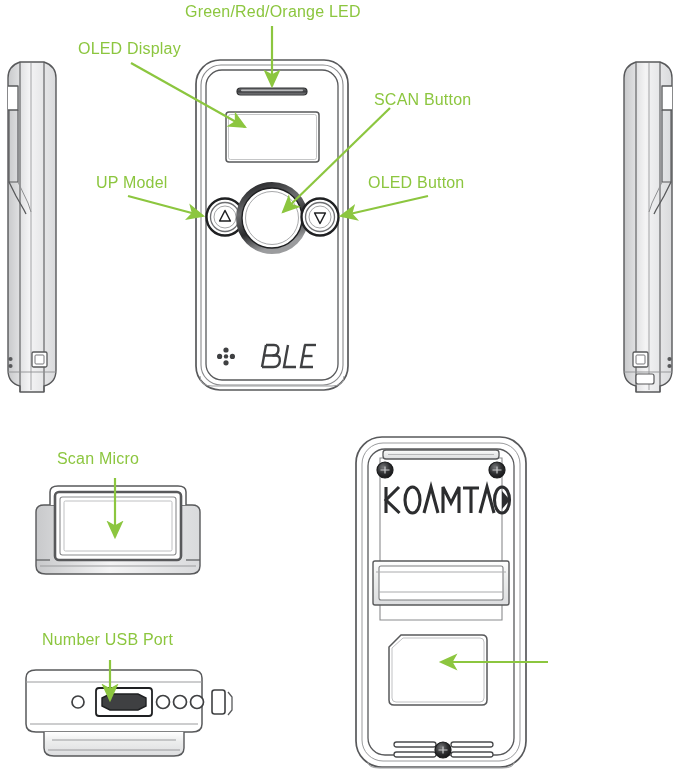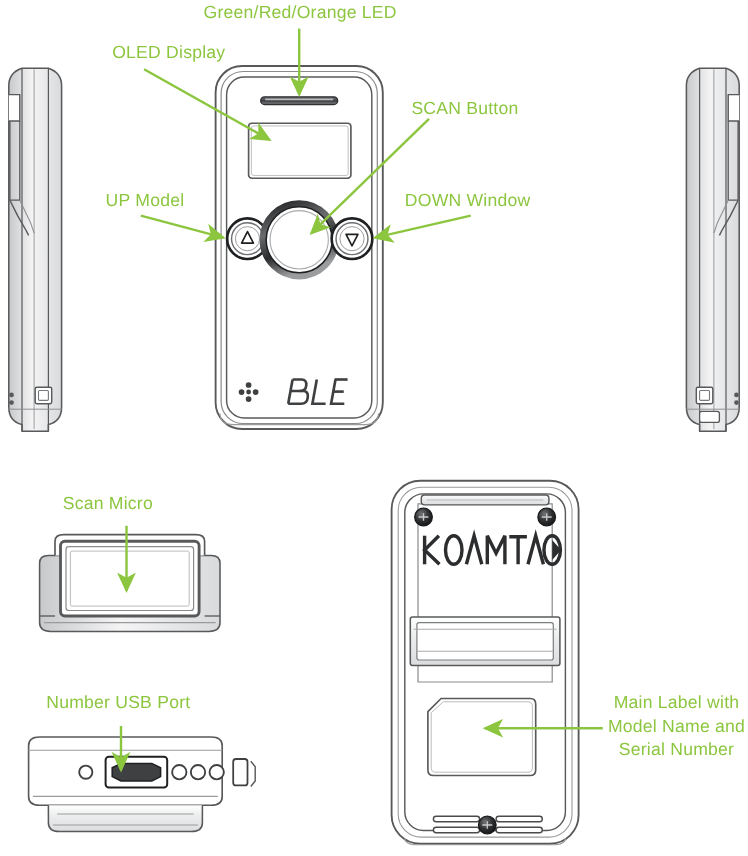--- a/index.html
+++ b/index.html
@@ -265,31 +265,26 @@
       <line x1="128" y1="196" x2="203" y2="216" marker-end="url(#ahead)"></line>
       <line x1="428" y1="196" x2="341" y2="216" marker-end="url(#ahead)"></line>
       <line x1="115" y1="478" x2="115" y2="537" marker-end="url(#ahead)"></line>
       <line x1="110" y1="660" x2="110" y2="700" marker-end="url(#ahead)"></line>
       <line x1="548" y1="662" x2="441" y2="662" marker-end="url(#ahead)"></line>
     </g>
   </svg>
 
   <div class="lbl" style="left:185px;top:2px;">Green/Red/Orange LED</div>
 
-  <div class="lbl" style="left:78px;top:39px;margin-left:24px;">OLED Display</div>
+  <div class="lbl" style="left:78px;top:39px;">OLED Display</div>
 
   <div class="lbl" style="left:374px;top:90px;">SCAN Button</div>
 
   <div class="lbl" style="left:96px;top:173px;">UP Model</div>
 
-  <div class="lbl" style="left:368px;top:173px;">DOWN Window</div>
+  <div class="lbl" style="left:368px;top:173px;">OLED Button</div>
 
   <div class="lbl" style="left:57px;top:449px;">Scan Micro</div>
 
   <div class="lbl" style="left:42px;top:630px;">Number USB Port</div>
 
-  <div class="lbl multi" style="left:551px;top:630px;width:128px;">
-    <div>Main Label with</div>
-    <div>Model Name and</div>
-    <div>Serial Number</div>
-  </div>
 
 </div>
 
 </body></html>

